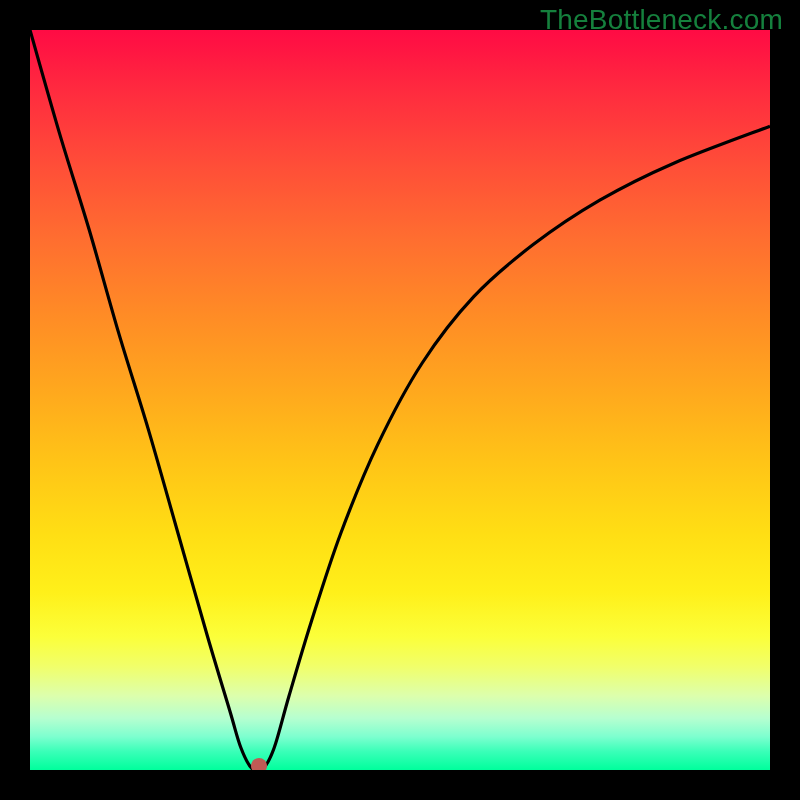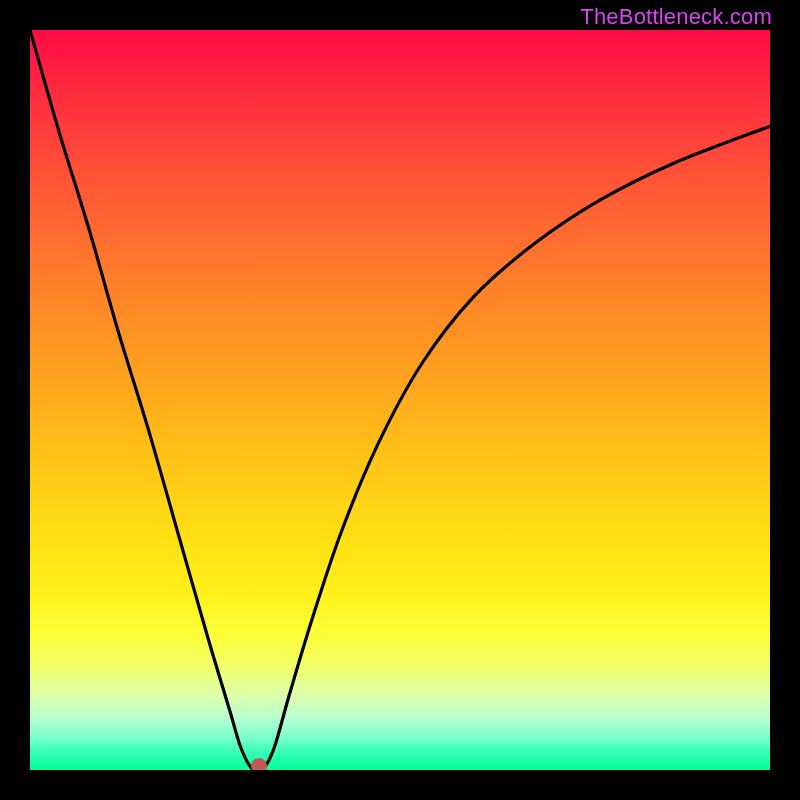--- a/index.html
+++ b/index.html
@@ -13,23 +13,23 @@
   }
   .stage {
     position: relative;
     width: 800px;
     height: 800px;
     background: #000;
   }
   .watermark {
     position: absolute;
     top: 4px;
-    right: 28px;
-    color: #d946ef;
-    font-size: 22px;
+    right: 17px;
+    color: #15803d;
+    font-size: 28px;
     font-weight: 400;
     letter-spacing: 0.2px;
     z-index: 20;
   }
   .plot-area {
     position: absolute;
     left: 30px;
     top: 30px;
     width: 740px;
     height: 740px;

